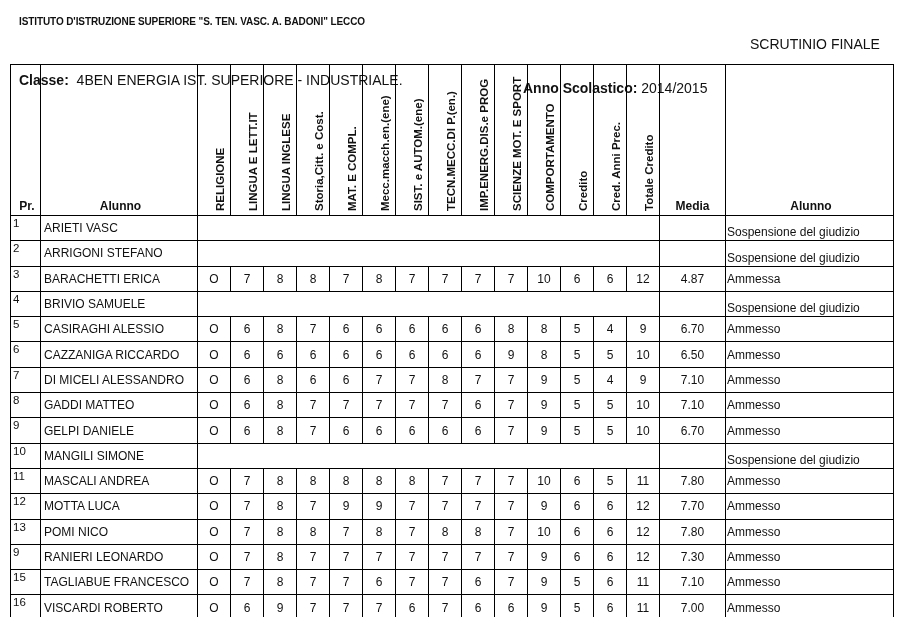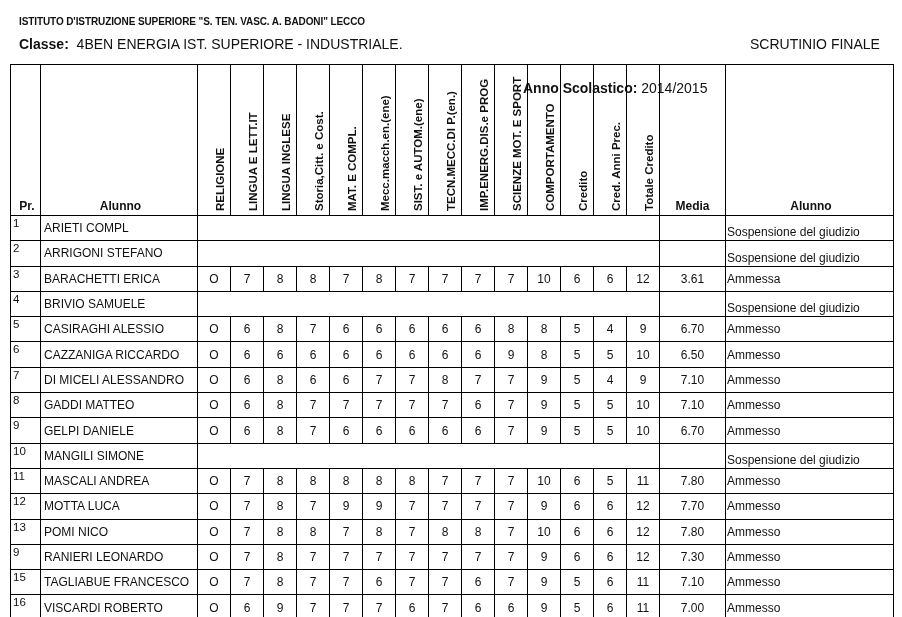--- a/index.html
+++ b/index.html
@@ -1,20 +1,20 @@
 <!DOCTYPE html>
 <html><head>
 <meta charset="utf-8">
 <style>
   html, body { margin:0; padding:0; background:#fff; }
   body { width:902px; height:617px; position:relative; font-family:"Liberation Sans", sans-serif; color:#111; overflow:hidden; }
   .inst { position:absolute; left:19px; top:16px; font-size:10px; font-weight:bold; letter-spacing:-0.1px; }
   .hdr { position:absolute; top:36px; font-size:14px; }
   .hdr b { font-weight:bold; }
-  #classe { left:19px; }
+  #classe { left:19px;margin-top:36px; }
   #anno { left:523px;margin-top:44px; }
   #scrut { left:750px; }
   table { position:absolute; left:10px; top:64px; border-collapse:collapse; table-layout:fixed; width:883px; }
   td, th { border:1px solid #000; padding:0; font-size:12px; font-weight:normal; }
   th { vertical-align:bottom; height:148px; font-weight:bold; }
   th.rot { position:relative; }
   th.rot span { position:absolute; left:50%; bottom:4px; transform-origin:left bottom; transform:rotate(-90deg) translate(0, 50%); white-space:nowrap; font-size:11.5px; display:block; margin-left:6px; }
   th.left { text-align:center; padding-left:3px; padding-bottom:2px; font-size:12px; }
   th.media { text-align:center; padding-bottom:2px;margin-top:40px; }
   td { height:23.3px; text-align:center; }
@@ -99,21 +99,21 @@
         <th class="rot">
           <span>Totale Credito</span>
         </th>
         <th class="media">Media</th>
         <th class="left">Alunno</th>
       </tr>
   </thead>
   <tbody id="tbody">
       <tr>
         <td class="pr">1</td>
-        <td class="name">ARIETI COMPL</td>
+        <td class="name">ARIETI VASC</td>
         <td class="blank" colspan="14"></td>
         <td></td>
         <td class="esito susp">Sospensione del giudizio</td>
       </tr>
       <tr>
         <td class="pr">2</td>
         <td class="name">ARRIGONI STEFANO</td>
         <td class="blank" colspan="14"></td>
         <td></td>
         <td class="esito susp">Sospensione del giudizio</td>
@@ -128,21 +128,21 @@
         <td>7</td>
         <td>8</td>
         <td>7</td>
         <td>7</td>
         <td>7</td>
         <td>7</td>
         <td>10</td>
         <td>6</td>
         <td>6</td>
         <td>12</td>
-        <td>3.61</td>
+        <td>4.87</td>
         <td class="esito">Ammessa</td>
       </tr>
       <tr>
         <td class="pr">4</td>
         <td class="name">BRIVIO SAMUELE</td>
         <td class="blank" colspan="14"></td>
         <td></td>
         <td class="esito susp">Sospensione del giudizio</td>
       </tr>
       <tr>

